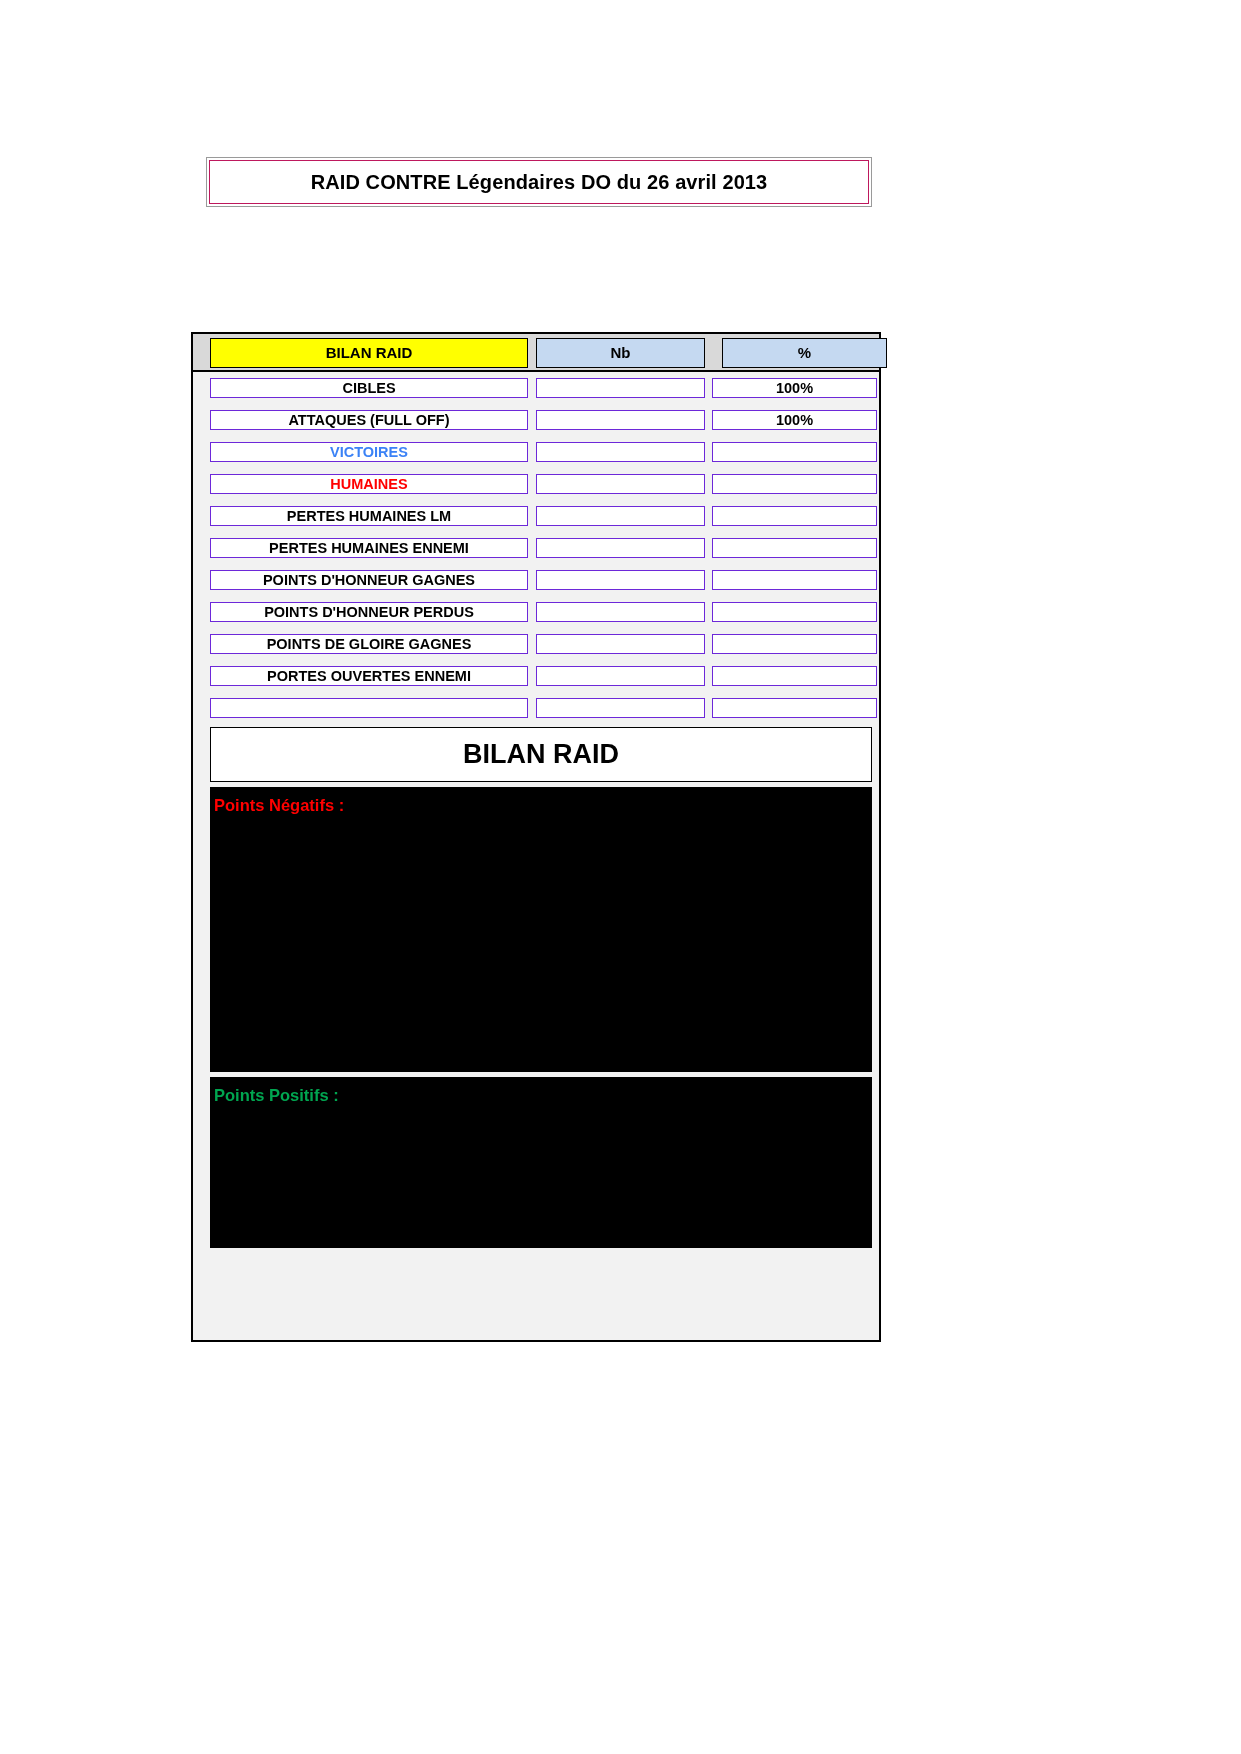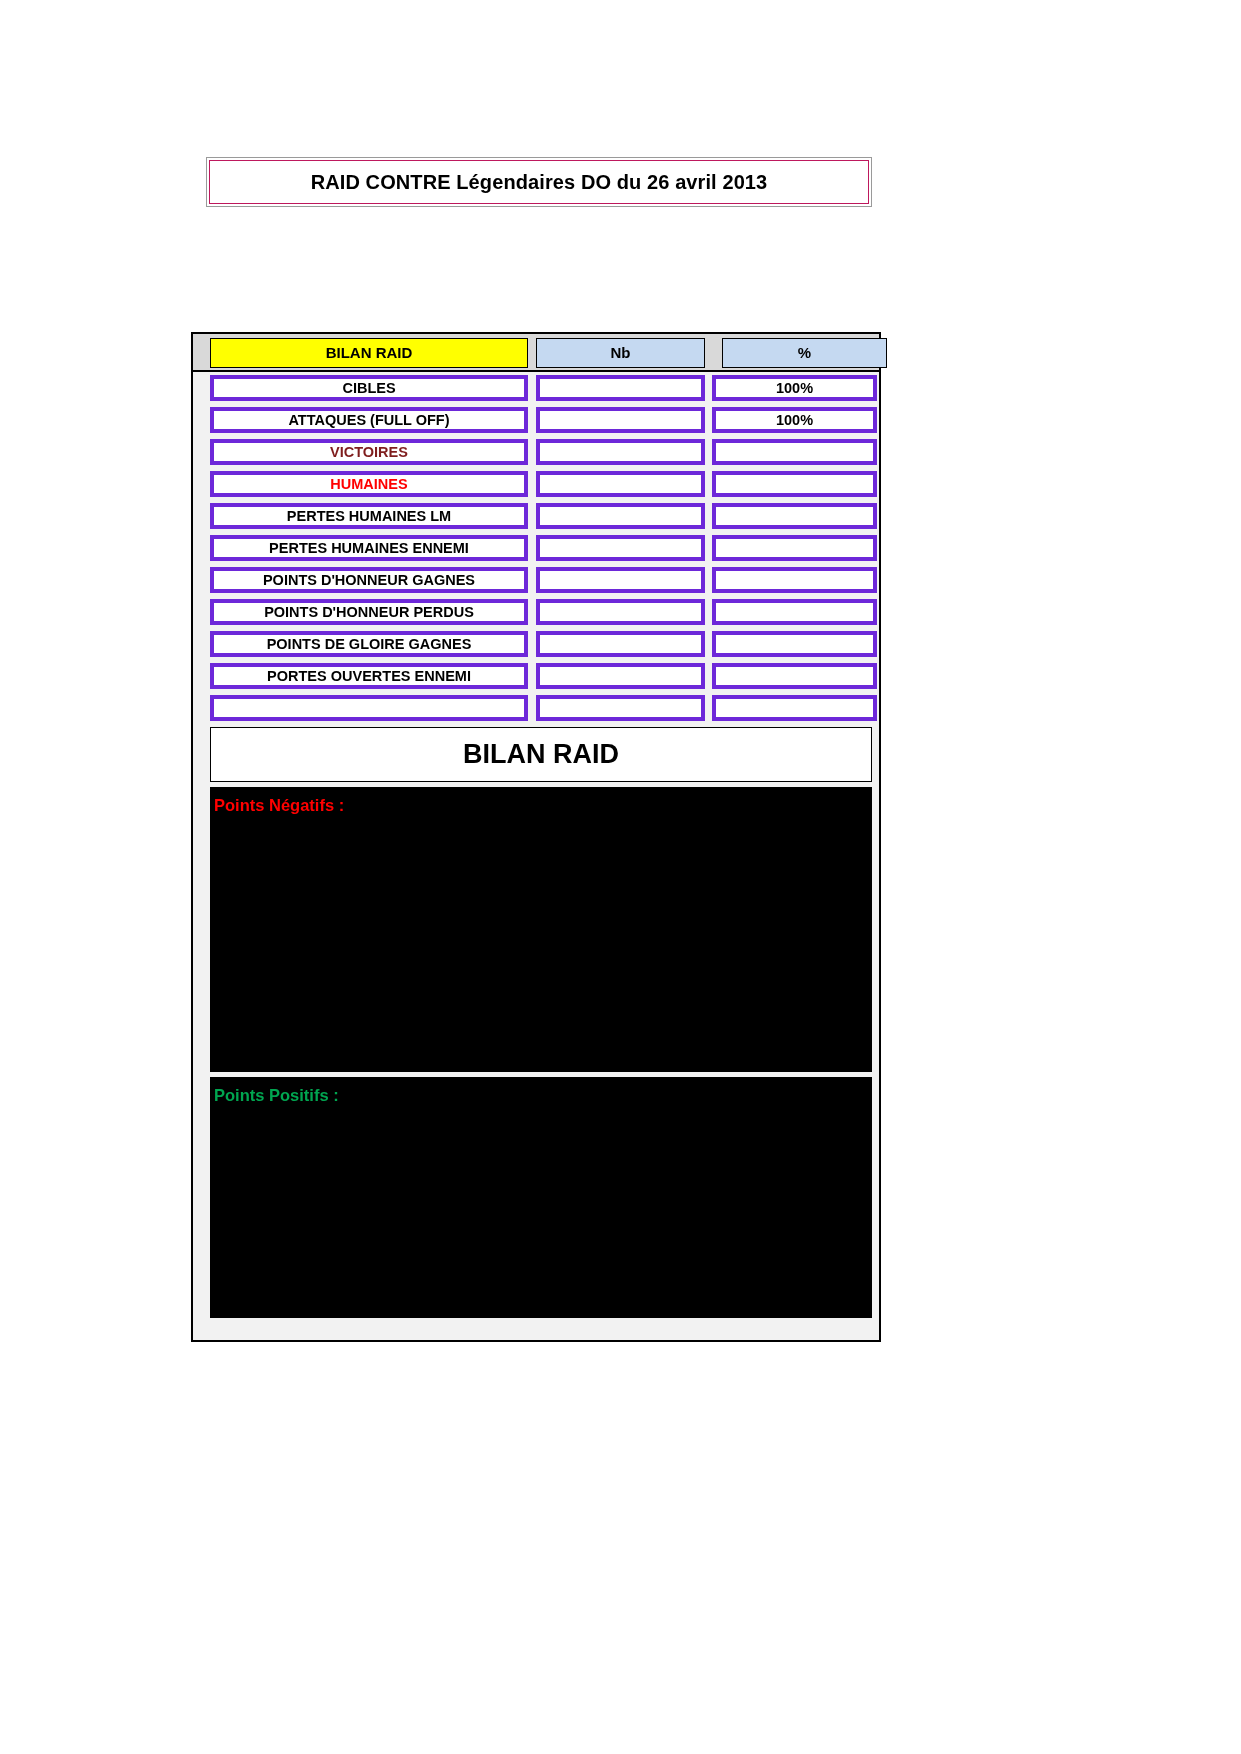--- a/index.html
+++ b/index.html
@@ -98,22 +98,22 @@
     box-sizing: border-box;
     background: #f2f2f2;
   }
   .data-row {
     display: flex;
     align-items: center;
     margin-bottom: 6px;
     height: 26px;
   }
   .cell {
-    height: 26px;
-    border: 4px solid #6d28d9;
+    height: 20px;
+    border: 1px solid #6d28d9;
     box-sizing: border-box;
     background: #ffffff;
     display: flex;
     align-items: center;
     font-size: 14.5px;
     font-weight: bold;
     color: #000000;
   }
   .cell-label {
     flex: 0 0 318px;
@@ -122,21 +122,21 @@
   }
   .cell-nb {
     flex: 0 0 169px;
     justify-content: center;
     margin-right: 7px;
   }
   .cell-pct {
     flex: 0 0 165px;
     justify-content: center;
   }
-  .label-green { color: #7f1d1d; }
+  .label-green { color: #3b82f6; }
   .label-red   { color: #ff0000; }
 
   
   .bilan-band {
     margin: 2px 7px 0 17px;
     height: 55px;
     border: 1px solid #000000;
     background: #ffffff;
     box-sizing: border-box;
     display: flex;
@@ -151,21 +151,21 @@
 
   
   .notes-box {
     margin: 5px 7px 0 17px;
     border: 1px solid #000000;
     background: #000000;
     box-sizing: border-box;
     padding: 8px 0 0 3px;
   }
   .notes-neg { height: 285px; }
-  .notes-pos { height: 241px; }
+  .notes-pos { height: 171px; }
   .notes-heading {
     font-size: 16.5px;
     font-weight: bold;
     line-height: 1.1;
   }
   .heading-red   { color: #ff0000; }
   .heading-green { color: #00a550; }
 </style>
 </head>
 <body>

